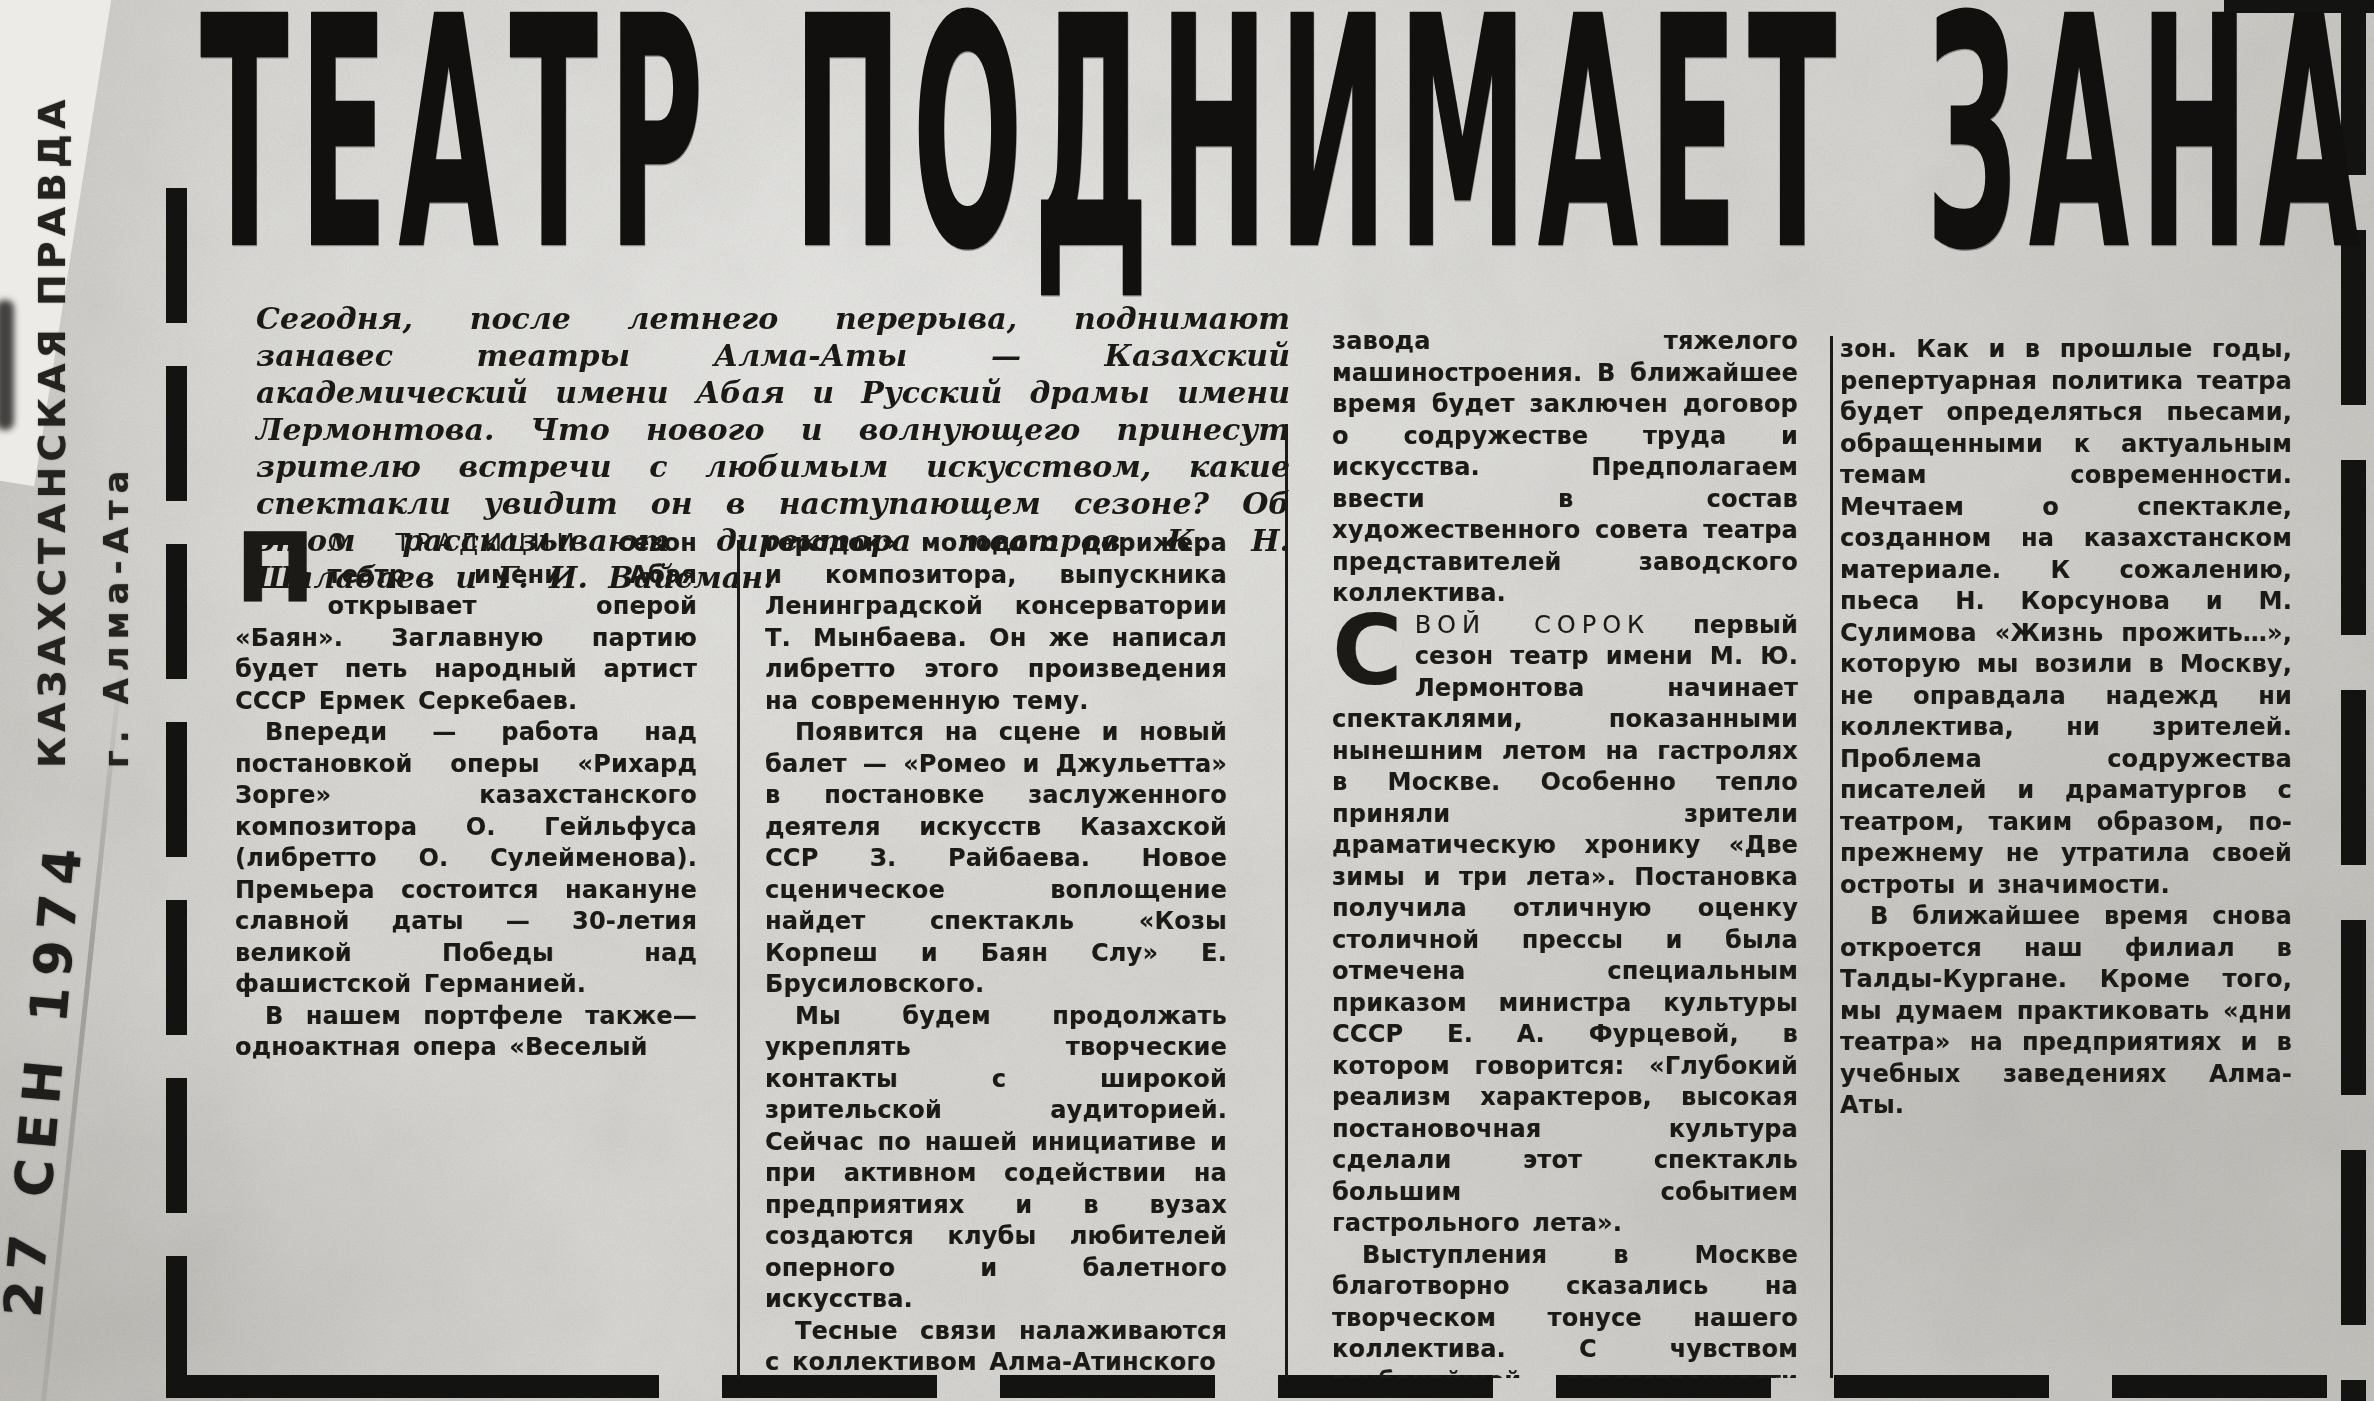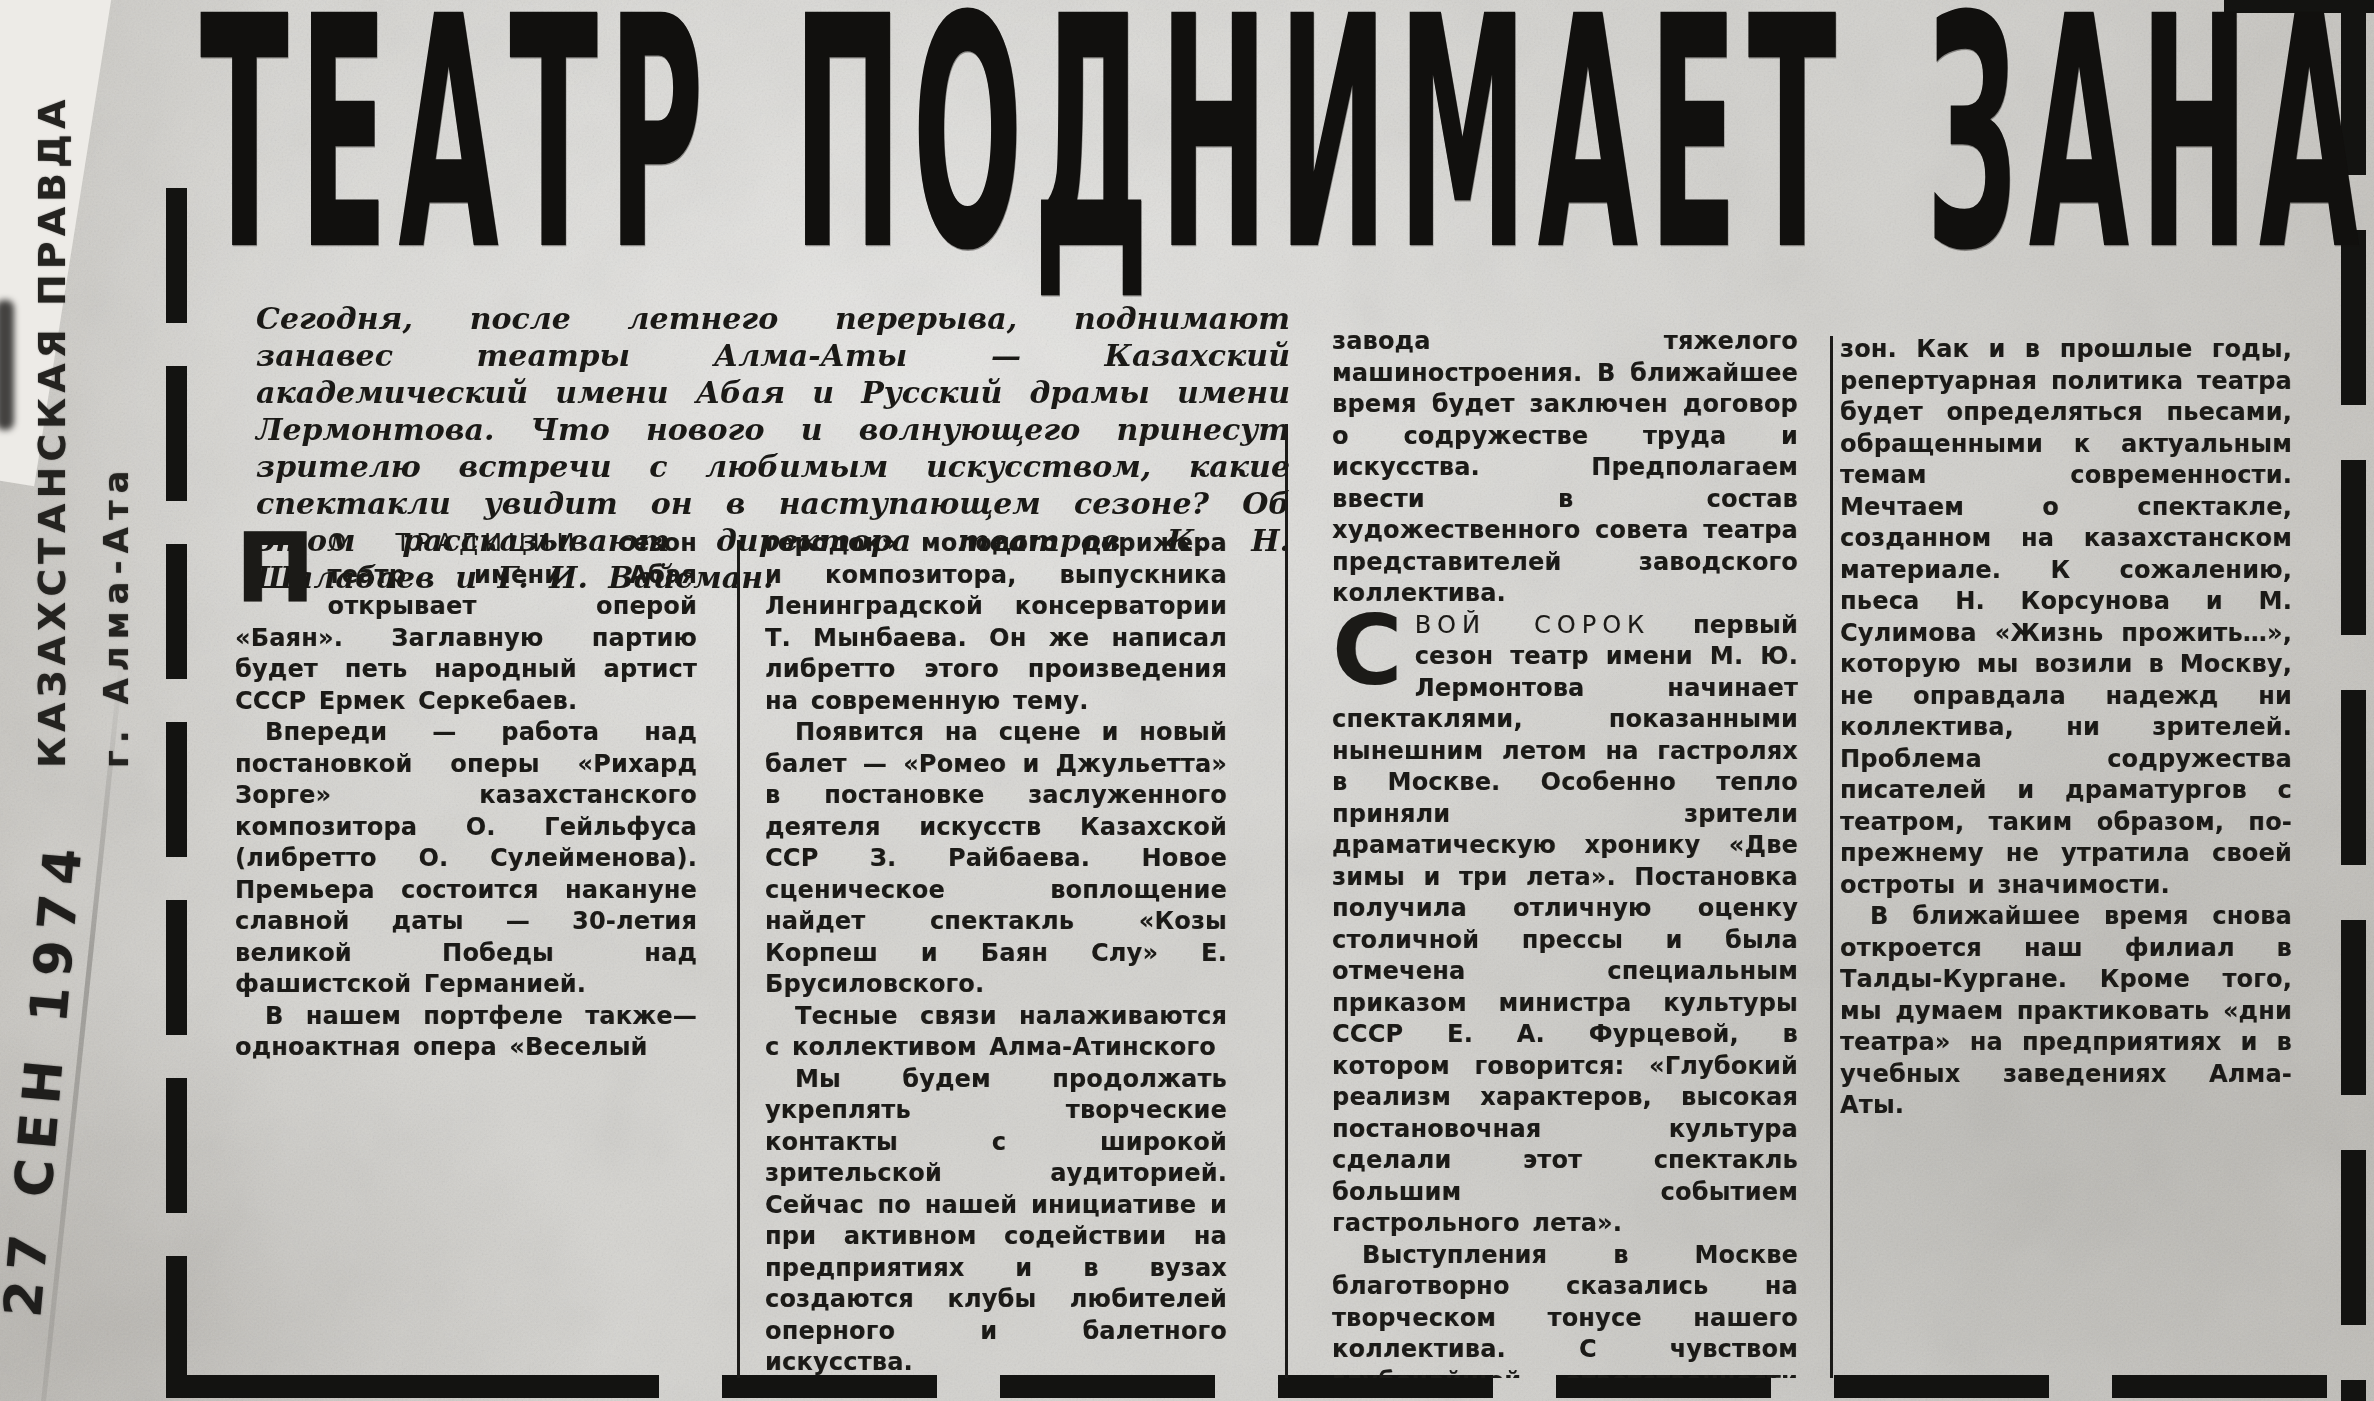--- a/index.html
+++ b/index.html
@@ -114,22 +114,22 @@
 
   <div class="col col1">
     <p><span class="dropcap">П</span><span class="leadin">О ТРАДИЦИИ</span> <span>сезон театр имени Абая открывает оперой «Баян». Заглавную партию будет петь народный артист СССР Ермек Серкебаев.</span></p>
     <p class="ind">Впереди — работа над постановкой оперы «Рихард Зорге» казахстанского композитора О. Гейльфуса (либретто О. Сулейменова). Премьера состоится накануне славной даты — 30-летия великой Победы над фашистской Германией.</p>
     <p class="ind">В нашем портфеле также— одноактная опера «Веселый</p>
   </div>
 
   <div class="col col2">
     <p>городок» молодого дирижера и композитора, выпускника Ленинградской консерватории Т. Мынбаева. Он же написал либретто этого произведения на современную тему.</p>
     <p class="ind">Появится на сцене и новый балет — «Ромео и Джульетта» в постановке заслуженного деятеля искусств Казахской ССР З. Райбаева. Новое сценическое воплощение найдет спектакль «Козы Корпеш и Баян Слу» Е. Брусиловского.</p>
+    <p class="ind">Мы будем продолжать укреплять творческие контакты с широкой зрительской аудиторией. Сейчас по нашей инициативе и при активном содействии на предприятиях и в вузах создаются клубы любителей оперного и балетного искусства.</p>
     <p class="ind">Тесные связи налаживаются с коллективом Алма-Атинского</p>
-    <p class="ind">Мы будем продолжать укреплять творческие контакты с широкой зрительской аудиторией. Сейчас по нашей инициативе и при активном содействии на предприятиях и в вузах создаются клубы любителей оперного и балетного искусства.</p>
   </div>
 
   <div class="col col3">
     <p>завода тяжелого машиностроения. В ближайшее время будет заключен договор о содружестве труда и искусства. Предполагаем ввести в состав художественного совета театра представителей заводского коллектива.</p>
     <p><span class="dropcap">С</span><span class="leadin">ВОЙ СОРОК</span> <span>первый сезон театр имени М. Ю. Лермонтова начинает спектаклями, показанными нынешним летом на гастролях в Москве. Особенно тепло приняли зрители драматическую хронику «Две зимы и три лета». Постановка получила отличную оценку столичной прессы и была отмечена специальным приказом министра культуры СССР Е. А. Фурцевой, в котором говорится: «Глубокий реализм характеров, высокая постановочная культура сделали этот спектакль большим событием гастрольного лета».</span></p>
     <p class="ind">Выступления в Москве благотворно сказались на творческом тонусе нашего коллектива. С чувством глубочайшей ответственности перед зрителем вступаем мы в новый се-</p>
   </div>
 
   <div class="col col4">
     <p>зон. Как и в прошлые годы, репертуарная политика театра будет определяться пьесами, обращенными к актуальным темам современности. Мечтаем о спектакле, созданном на казахстанском материале. К сожалению, пьеса Н. Корсунова и М. Сулимова «Жизнь прожить…», которую мы возили в Москву, не оправдала надежд ни коллектива, ни зрителей. Проблема содружества писателей и драматургов с театром, таким образом, по-прежнему не утратила своей остроты и значимости.</p>

